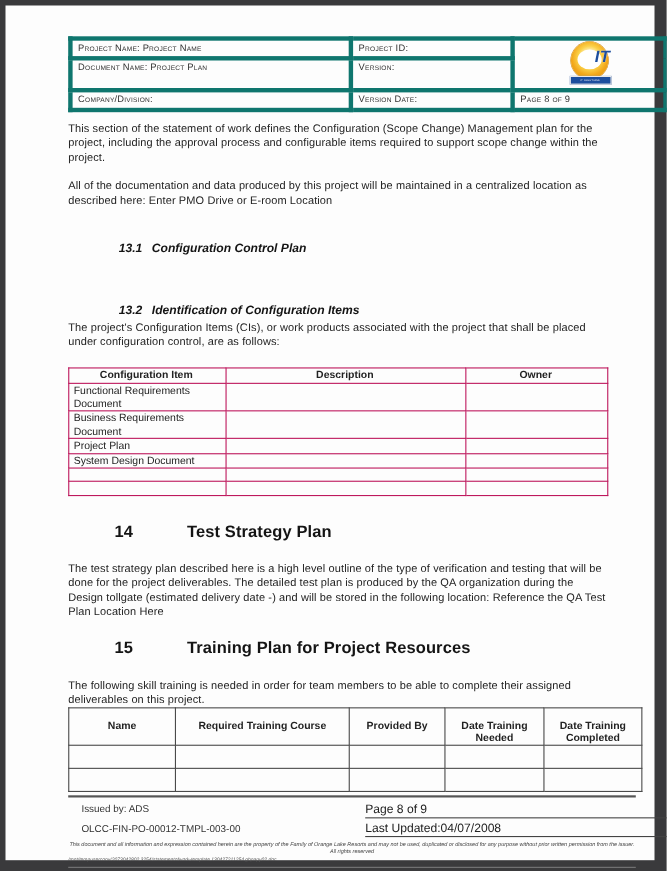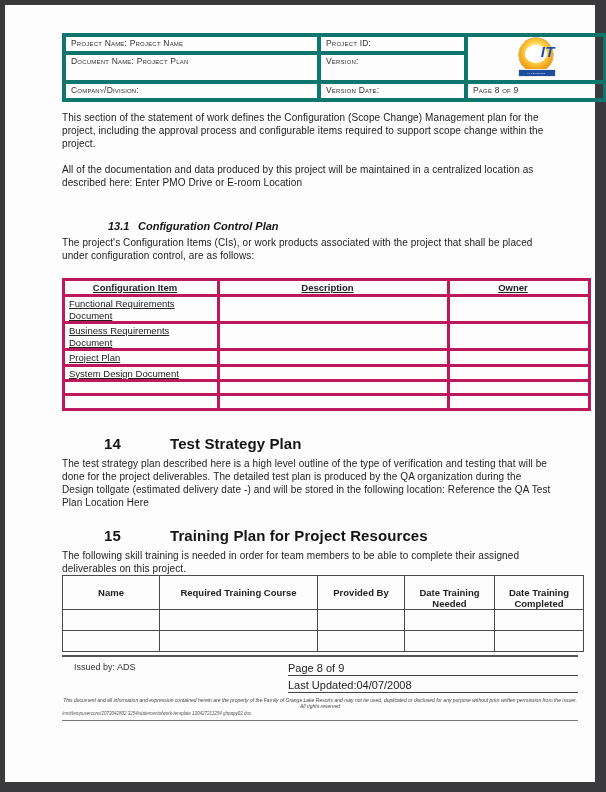--- a/index.html
+++ b/index.html
@@ -59,23 +59,23 @@
   .h1 .num{margin-left:42px;width:66px;flex:none;}
   .h2{display:flex;font-weight:bold;font-style:italic;font-size:11px;color:#141414;}
   .h2 .num{margin-left:46px;width:30px;flex:none;}
   .para{
     font-size:10px;line-height:13px;color:#222;
     width:490px;letter-spacing:.1px;
   }
   
   .cfg-table{width:481px;table-layout:fixed;margin-top:16px;}
   .cfg-table td,.cfg-table th{
-    border:3px solid #be185d;
+    border:1px solid #be185d;
     font-size:9.5px;line-height:11.5px;color:#222;
-    padding:1px 16px 0 4px;vertical-align:top;text-align:left;text-decoration:underline;
+    padding:1px 6px 0 4px;vertical-align:top;text-align:left;
   }
   .cfg-table th{font-weight:bold;text-align:center;height:12px;}
   .cfg-c1{width:132px;}
   .cfg-c2{width:207px;}
   .cfg-c3{width:118px;}
   .cfg-row-tall td{height:23px;}
   .cfg-row td{height:11px;}
   .cfg-row-empty td{height:10px;}
   
   .trn-table{width:516px;table-layout:fixed;}
@@ -86,41 +86,41 @@
   }
   .trn-table th{font-weight:bold;text-align:center;}
   .trn-c1{width:90px;}
   .trn-c2{width:151px;}
   .trn-c3{width:80px;}
   .trn-c4{width:83px;}
   .trn-c5{width:82px;}
   .trn-row td{height:9px;}
   
   .footer-sep{width:516px;border-top:2.5px solid #555;margin-top:3px;}
-  .footer-cols{display:flex;width:516px;margin-top:5px;}
+  .footer-cols{display:flex;width:516px;margin-top:5px;gap:44px;}
   .footer-left{width:226px;flex:none;}
   .issued{font-size:9px;color:#333;margin-left:12px;}
   .doccode{font-size:9px;color:#333;margin-left:12px;margin-top:8px;}
   .footer-right{width:290px;flex:none;}
   .fr-line{font-size:11px;color:#222;border-bottom:1px solid #444;padding-bottom:1px;}
   .fr-line + .fr-line{margin-top:3px;}
   .disclaimer{
     width:516px;margin-top:4px;
     font-size:5px;line-height:6px;font-style:italic;color:#444;
     text-align:center;
   }
   .pathline{
     width:516px;margin-top:2px;
     font-size:4.5px;font-style:italic;color:#555;text-align:left;
   }
   .bottom-rule{width:516px;border-top:1px solid #777;margin-top:4px;}
   
   .mt13{margin-top:13px;} .mt9{margin-top:9px;} .mt31{margin-top:31px;}
   .mt44{margin-top:44px;} .mt4{margin-top:4px;} .mt24{margin-top:24px;}
-  .mt5{margin-top:5px;} .mt18{margin-top:18px;}
+  .mt5{margin-top:19px;} .mt18{margin-top:18px;}
 </style>
 </head>
 <body>
 
 <div class="page">
 
   <table class="hdr-table">
     <tbody>
         <tr class="hdr-r1">
       <td class="hdr-c1">Project Name: Project Name</td>
@@ -147,20 +147,24 @@
     </table>
 
   <div class="para mt9">This section of the statement of work defines the Configuration (Scope Change) Management plan for the project, including the approval process and configurable items required to support scope change within the project.</div>
   <div class="para mt13">All of the documentation and data produced by this project will be maintained in a centralized location as described here: Enter PMO Drive or E-room Location</div>
 
   <div class="h2 mt31">
     <span class="num">13.1</span>
     <span class="title">Configuration Control Plan</span>
   </div>
 
+  <div class="h2 mt44">
+    <span class="num">13.2</span>
+    <span class="title">Identification of Configuration Items</span>
+  </div>
   <div class="para mt4">The project's Configuration Items (CIs), or work products associated with the project that shall be placed under configuration control, are as follows:</div>
 
   <table class="cfg-table">
     <tbody>
         <tr>
       <th class="cfg-c1">Configuration Item</th>
       <th class="cfg-c2">Description</th>
       <th class="cfg-c3">Owner</th>
     </tr>
     <tr class="cfg-row-tall">
@@ -231,20 +235,21 @@
       <td></td>
       <td></td>
     </tr>
   </tbody>
     </table>
 
   <div class="footer-sep"></div>
   <div class="footer-cols">
     <div class="footer-left">
       <div class="issued">Issued by: ADS</div>
+      <div class="doccode">OLCC-FIN-PO-00012-TMPL-003-00</div>
     </div>
     <div class="footer-right">
       <div class="fr-line">Page 8 of 9</div>
       <div class="fr-line">Last Updated:04/07/2008</div>
     </div>
   </div>
   <div class="disclaimer">This document and all information and expression contained herein are the property of the Family of Orange Lake Resorts and may not be used, duplicated or disclosed for any purpose without prior written permission from the issuer.  All rights reserved</div>
   <div class="pathline">/mnt/tempuserconv/2073042802 3254/statementofwork-template 130427211254 ghpapy02.doc</div>
   <div class="bottom-rule"></div>
 

